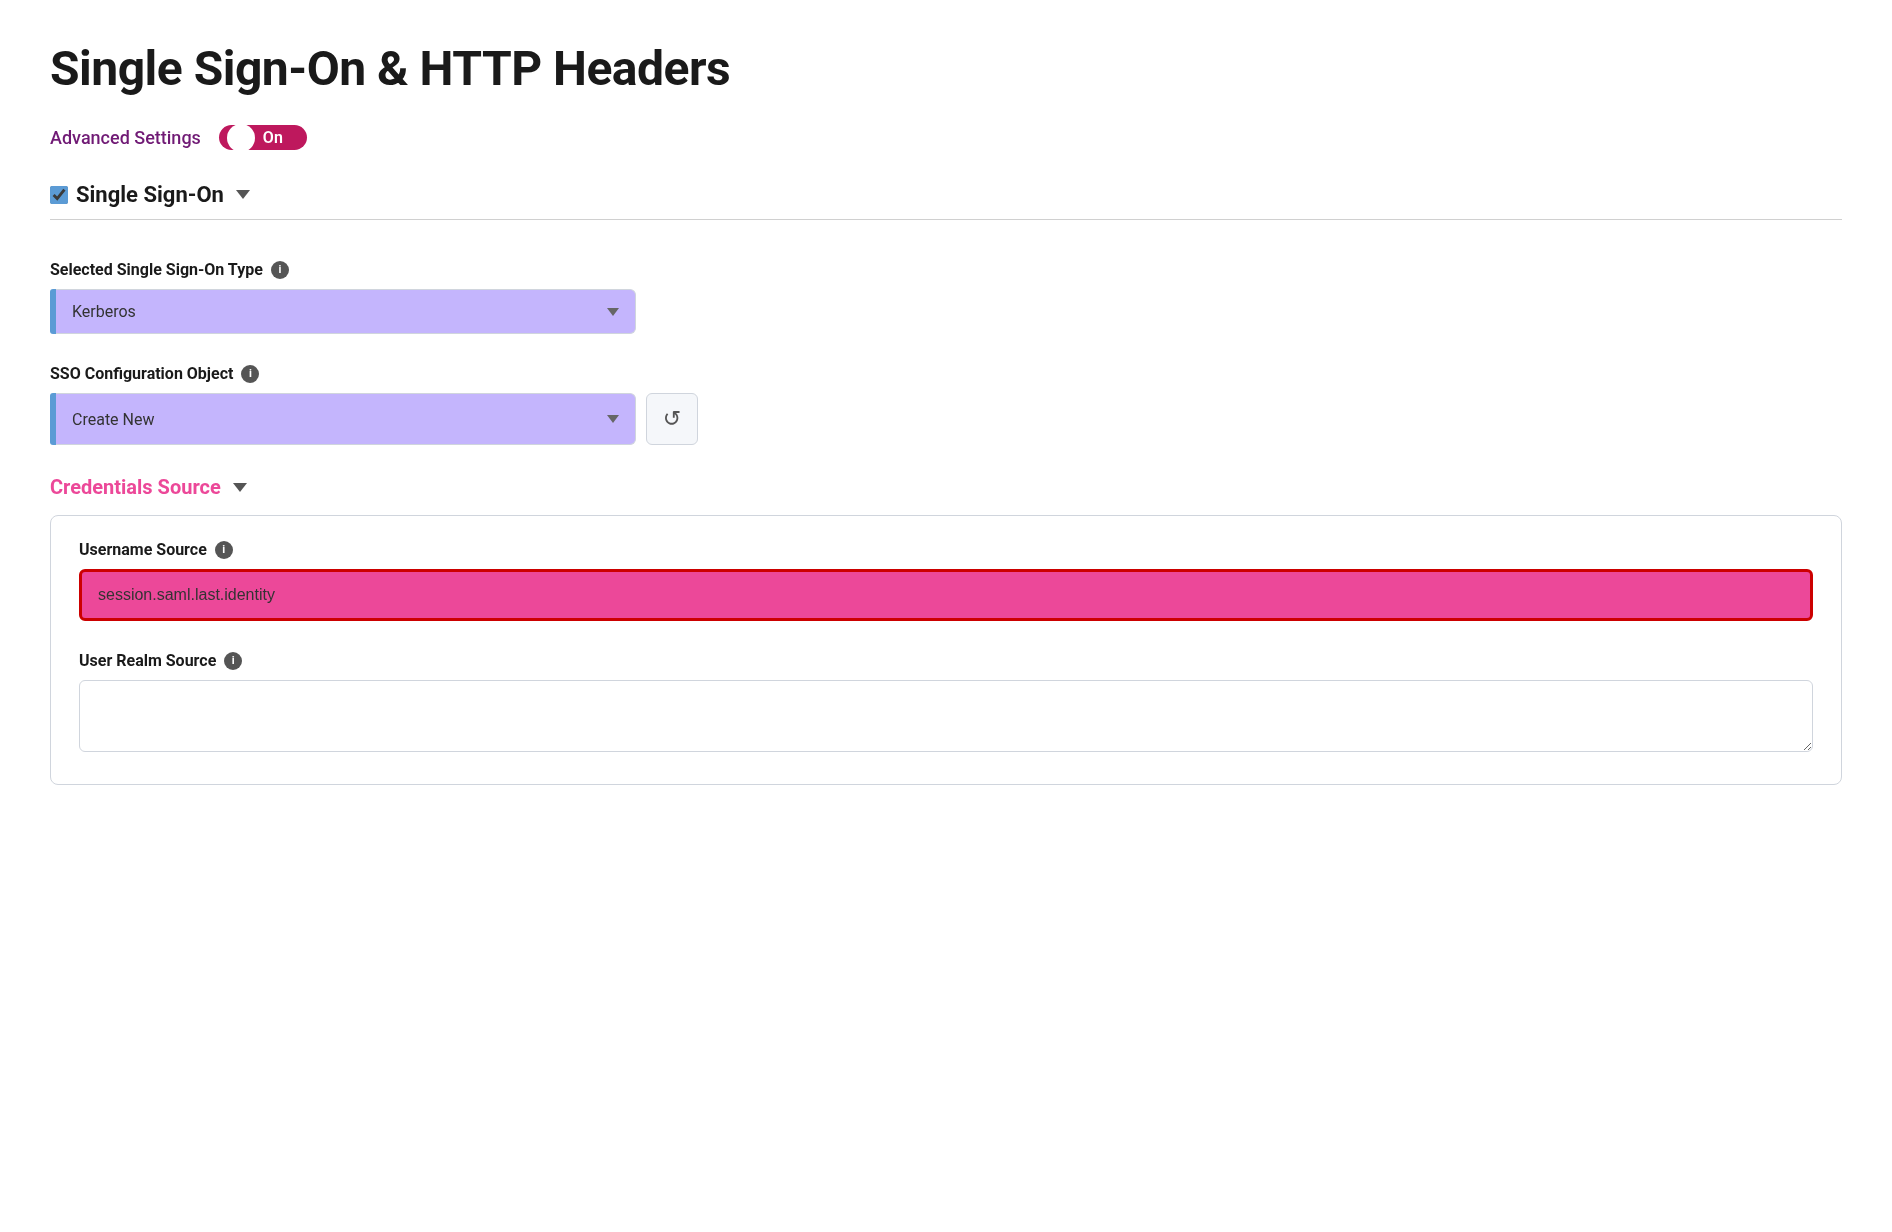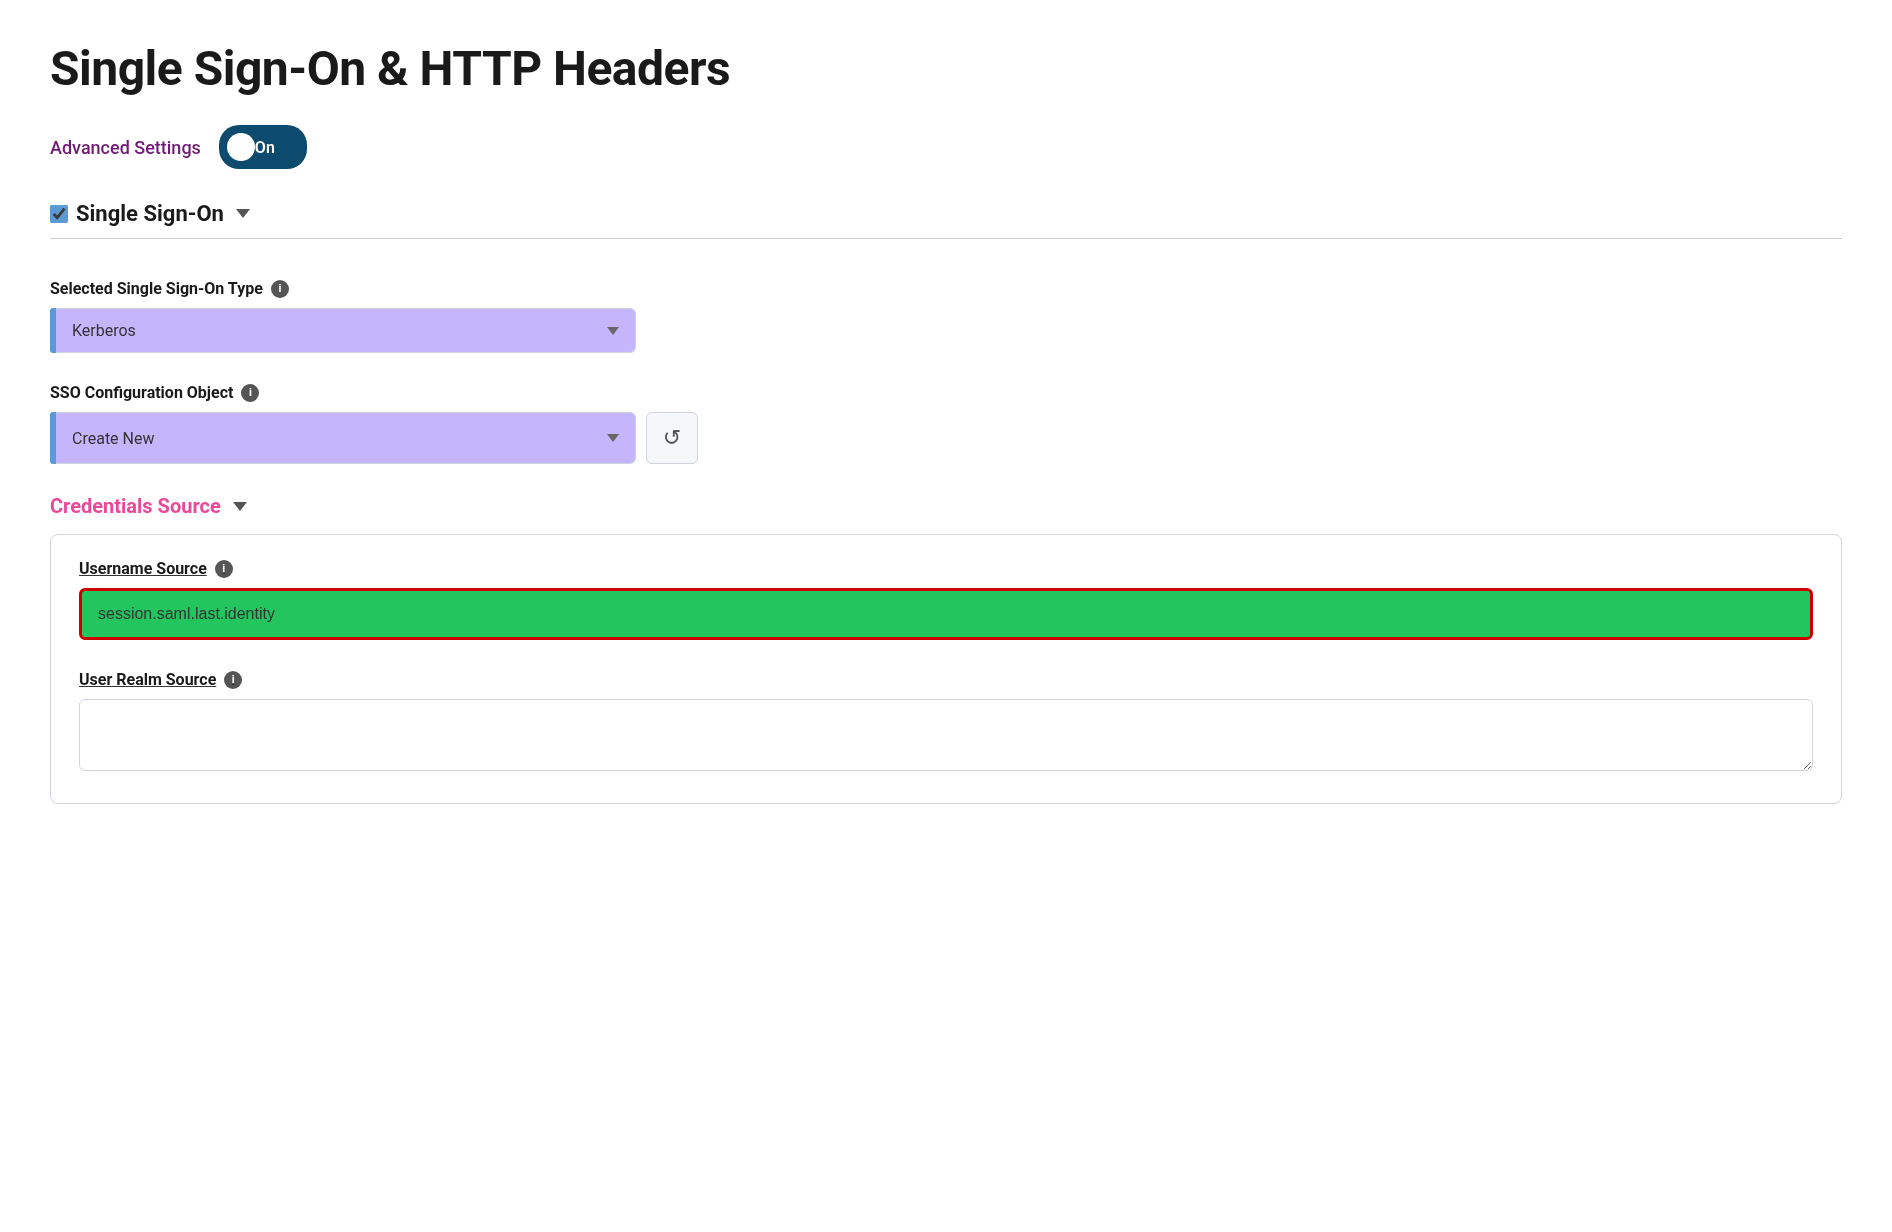--- a/index.html
+++ b/index.html
@@ -33,26 +33,27 @@
 
     .advanced-settings-label {
       font-size: 18px;
       font-weight: 500;
       color: #701a75;
     }
 
     .toggle-switch {
       display: inline-flex;
       align-items: center;
-      background: #0c4a6e;
+      background: #be185d;
       border-radius: 20px;
       padding: 5px 14px 5px 8px;
       cursor: pointer;
+      gap: 8px;
       min-width: 88px;
-      height: 44px;
+      height: 25px;
     }
 
     .toggle-knob {
       width: 28px;
       height: 28px;
       background: #ffffff;
       border-radius: 50%;
       flex-shrink: 0;
     }
 
@@ -197,31 +198,30 @@
       display: flex;
       align-items: center;
       gap: 8px;
     }
 
     .credentials-box {
       border: 1px solid #d0d5dd;
       border-radius: 8px;
       padding: 24px 28px 28px 28px;
       background: #ffffff;
-      text-decoration: underline;
     }
 
     .text-input {
       width: 100%;
       border: 1px solid #d0d5dd;
       border-radius: 6px;
       padding: 14px 16px;
       font-size: 16px;
       color: #333;
-      background: #22c55e;
+      background: #ec4899;
       outline: none;
     }
 
     .text-input.highlighted {
       border: 3px solid #cc0000;
     }
 
     .user-realm-input {
       width: 100%;
       border: 1px solid #d0d5dd;

